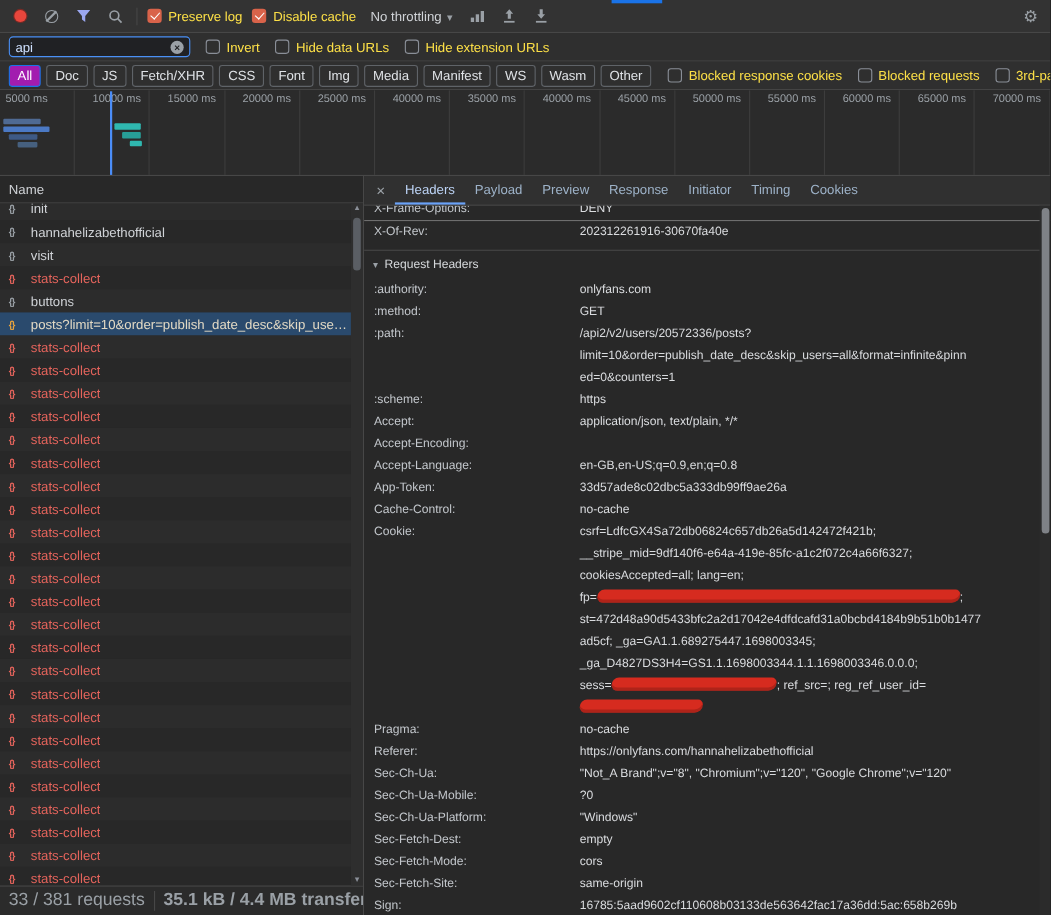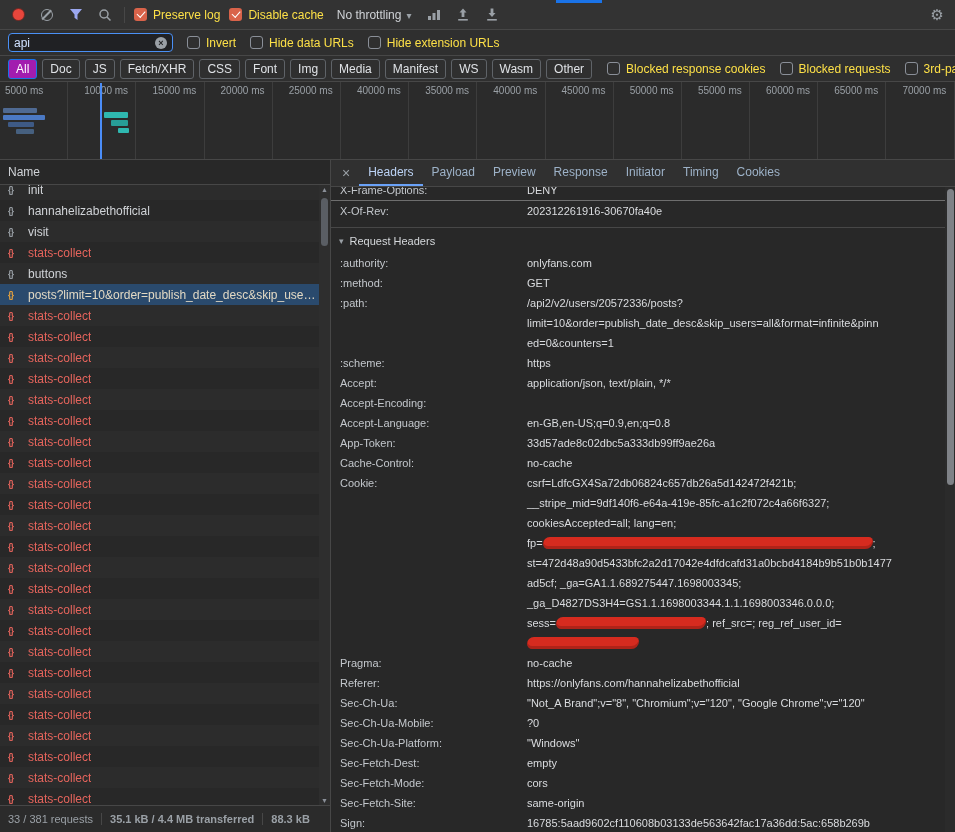--- a/index.html
+++ b/index.html
@@ -63,21 +63,21 @@
   .row.selected .ricon{color:#e8a33d;}
   .row-label{overflow:hidden;text-overflow:ellipsis;}
 
   .vscroll{position:absolute;right:0;top:25px;bottom:27px;width:11px;background:#2e2e2e;z-index:3;}
   .vs-up{position:absolute;top:1px;left:0;right:0;text-align:center;font-size:7px;color:#8a8f98;}
   .vs-up::after{content:"▲";}
   .vs-down{position:absolute;bottom:1px;left:0;right:0;text-align:center;font-size:7px;color:#8a8f98;}
   .vs-down::after{content:"▼";}
   .vs-thumb{position:absolute;left:2px;top:13px;width:7px;height:48px;border-radius:4px;background:#5a5e64;cursor:pointer;}
 
-  .statusbar{height:27px;flex:none;border-top:1px solid #474747;background:#2b2b2b;display:flex;align-items:center;font-size:11px;color:#9aa0a6;overflow:hidden;}
+  .statusbar{height:27px;flex:none;border-top:1px solid #474747;background:#2b2b2b;display:flex;align-items:center;font-size:16px;color:#9aa0a6;overflow:hidden;}
   .sb-item{padding:0 8px;white-space:nowrap;}
   .sb-item + .sb-item{border-left:1px solid #474747;font-weight:bold;}
 
   
   .right{position:relative;flex:1;min-width:0;display:flex;flex-direction:column;background:#282828;}
   .tabbar{height:27px;flex:none;display:flex;align-items:stretch;background:#303030;border-bottom:1px solid #474747;padding-left:2px;}
   .tab-close{display:flex;align-items:center;padding:0 9px;color:#9aa0a6;font-size:14px;cursor:pointer;}
   .tab{display:flex;align-items:center;padding:0 9px;color:#9db2c8;cursor:pointer;border-bottom:2px solid transparent;white-space:nowrap;}
   .tab.active{color:#bcd3f5;border-bottom-color:#6aa2f8;}
 

